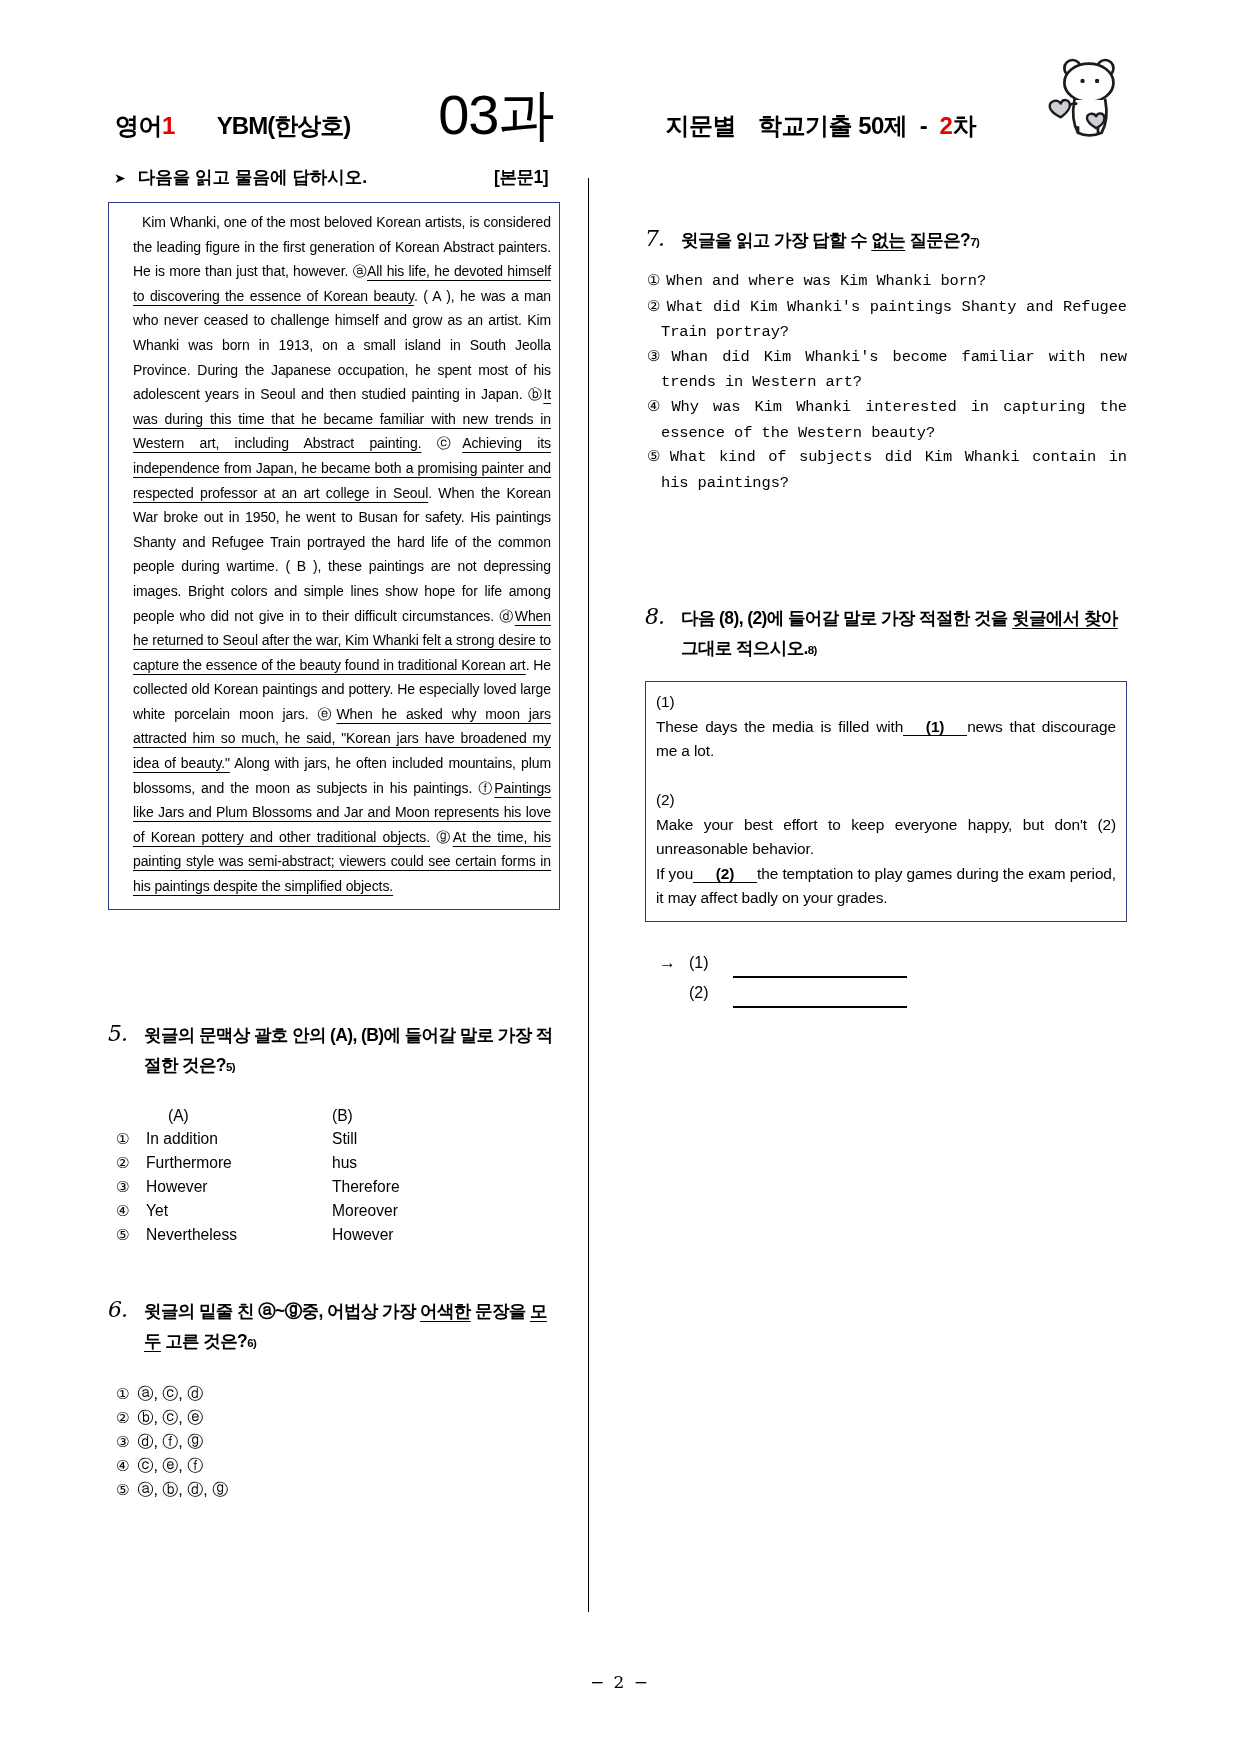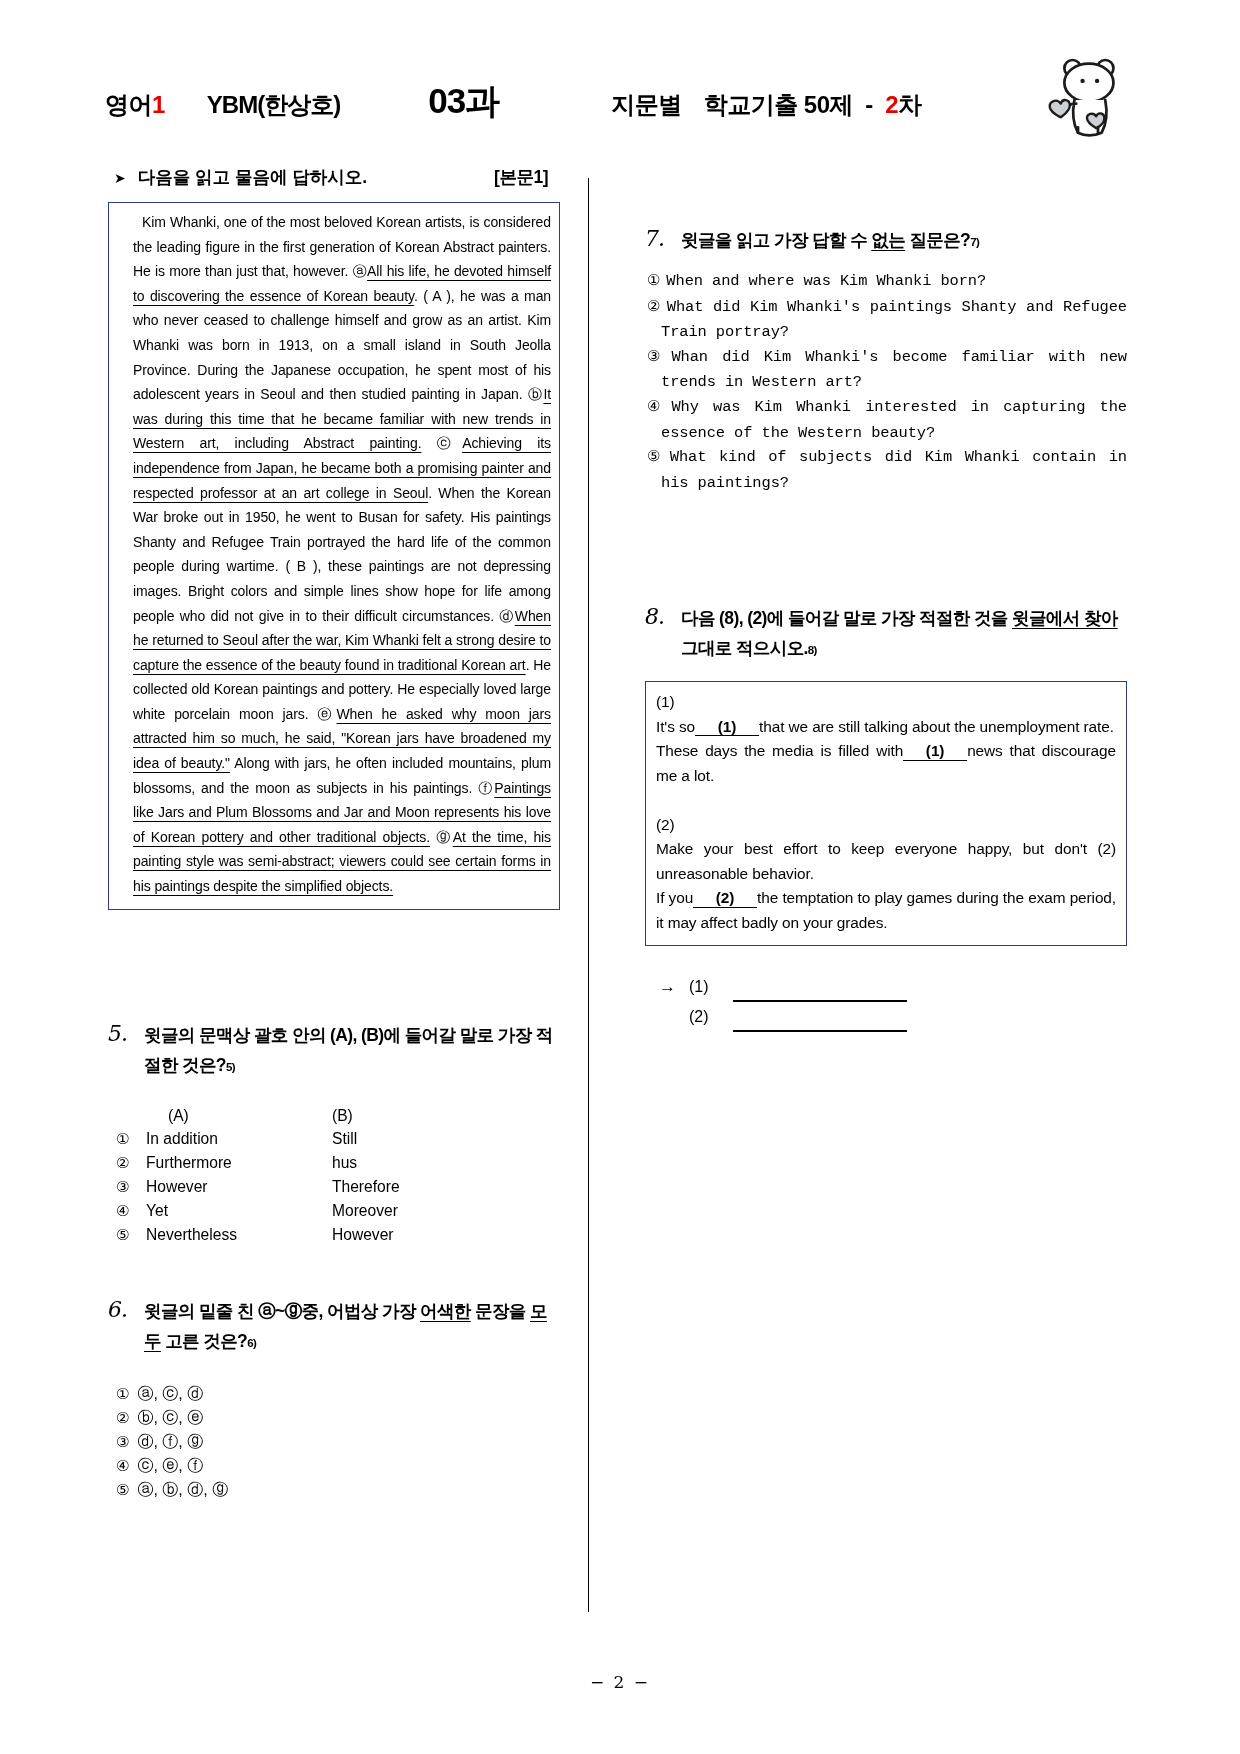--- a/index.html
+++ b/index.html
@@ -4,25 +4,25 @@
 <style>
   * { margin:0; padding:0; box-sizing:border-box; }
   html,body { background:#ffffff; }
   .page {
     position:relative; width:1240px; height:1754px; margin:0 auto;
     background:#fff; color:#000;
     font-family:"Liberation Sans","DejaVu Sans",sans-serif;
     overflow:hidden;
   }
   
-  .header { position:absolute; top:78px; left:105px; width:930px; display:flex; align-items:baseline; white-space:nowrap; }
+  .header { position:absolute; top:78px; left:115px; width:930px; display:flex; align-items:baseline; white-space:nowrap; }
   .h-course { font-size:24px; font-weight:700; letter-spacing:-0.5px; }
   .red { color:#e60000; }
   .h-pub { font-size:24px; font-weight:700; margin-left:42px; letter-spacing:-1px;text-align:right; }
-  .h-unit { font-size:35px; font-weight:700; margin-left:88px; letter-spacing:-1px; }
+  .h-unit { font-size:56px; font-weight:400; margin-left:88px; letter-spacing:-1px; }
   .h-right { font-size:24px; font-weight:700; margin-left:112px; letter-spacing:-0.5px; }
   .h-right .sp { display:inline-block; width:22px; }
   .mascot { position:absolute; left:1038px; top:52px; }
   
   .divider { position:absolute; left:588px; top:178px; height:1434px; width:0; border-left:1.6px solid #000; }
   .col-left  { position:absolute; left:108px; top:165px; width:452px; }
   .col-right { position:absolute; left:645px; top:165px; width:482px; }
   
   .intro { display:flex; align-items:baseline; font-weight:700; font-size:17.5px; padding-left:6px; }
   .intro .bullet { font-size:14px; margin-right:12px; }
@@ -241,21 +241,20 @@
 
     <div class="qblock" style="margin-top:108px;">
       <div class="qhead">
         <span class="qnum">8.</span>
         <span class="qtitle"><span>다음 (8), (2)에 들어갈 말로 가장 적절한 것을 </span><span class="u">윗글에서 찾아</span><span> 그대로 적으시오.</span><span class="fn">8)</span></span>
       </div>
       <div class="box8">
 
           <div class="boxline"><span>(1)</span></div>
 
-          <div class="boxline"><span>It's so</span><span class="blank">(1)</span><span>that we are still talking about the unemployment rate.</span></div>
 
           <div class="boxline"><span>These days the media is filled with</span><span class="blank">(1)</span><span>news that discourage me a lot.</span></div>
 
           <div class="boxline"><span></span></div>
 
           <div class="boxline"><span>(2)</span></div>
 
           <div class="boxline"><span>Make your best effort to keep everyone happy, but don't (2) unreasonable behavior.</span></div>
 
           <div class="boxline"><span>If you</span><span class="blank">(2)</span><span>the temptation to play games during the exam period, it may affect badly on your grades.</span></div>

